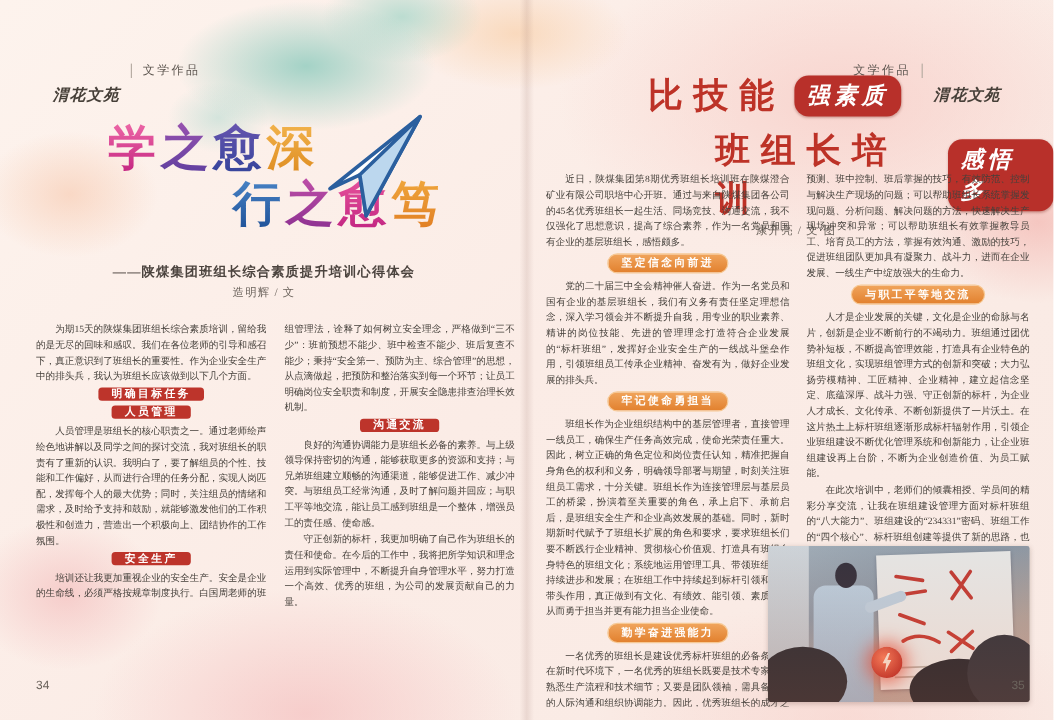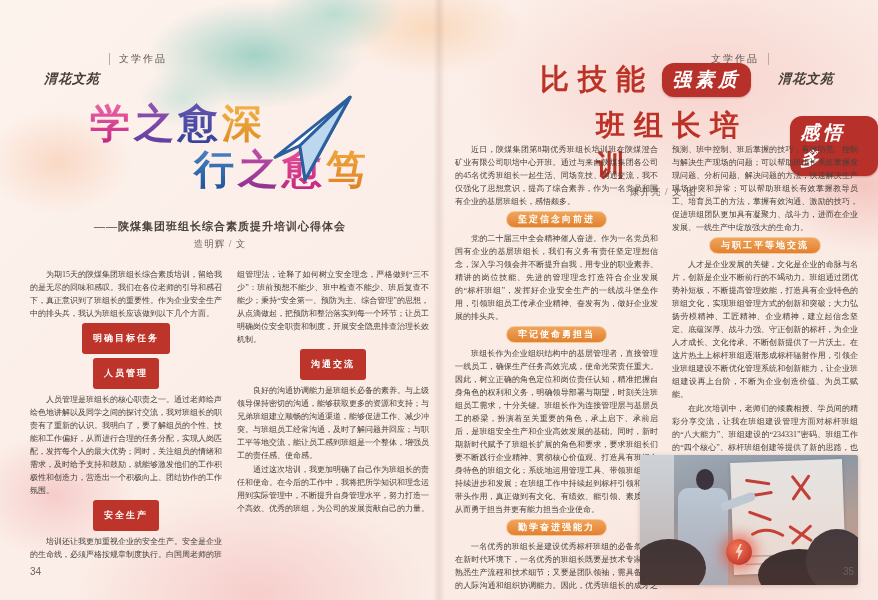--- a/index.html
+++ b/index.html
@@ -50,21 +50,21 @@
   
   .col{position:absolute;font-size:8px;line-height:13px;text-align:justify;color:#45403b;overflow:hidden;}
   .lcol1{left:30px;top:268px;width:192px;height:306px;}
   .lcol2{left:237px;top:268px;width:192px;height:306px;}
   .rcol1{left:455px;top:143px;width:203px;height:446px;}
   .rcol2{left:672px;top:143px;width:186px;height:312px;}
   .para{margin:0 0 1px;text-indent:2em;}
   .para.cont{text-indent:0;}
   .sec-badge{display:block;width:fit-content;margin:3px auto 4px;color:#ffffff;
              font-weight:bold;letter-spacing:2px;line-height:1;font-family:"Liberation Sans",sans-serif;}
-  .badge-red{background:#bd342b;font-size:9px;padding:11px 11px;border-radius:3px;}
+  .badge-red{background:#bd342b;font-size:9px;padding:1px 11px;border-radius:3px;}
   .badge-orange{background:linear-gradient(180deg,#f0a45c,#e2812f);border:1px solid #f6c894;
              font-size:9px;padding:3px 11px;border-radius:10px;}
   
   .rp-title{position:absolute;left:540px;top:60px;}
   .rt-line{display:flex;align-items:center;gap:8px;}
   .rt-line2{margin-left:56px;margin-top:6px;}
   .rt-text{font-size:29px;font-weight:bold;color:#bd3227;letter-spacing:9px;}
   .rt-badge{background:#b8302a;color:#fff;font-size:19px;font-weight:bold;font-style:italic;
             letter-spacing:4px;padding:4px 10px;border-radius:12px;box-shadow:0 1px 2px rgba(120,30,20,.3);}
   .rp-byline{margin-left:90px;font-size:9.5px;color:#6b635c;letter-spacing:1px;font-family:Liberation Serif, serif;}
@@ -141,21 +141,21 @@
     <span class="sec-badge badge-red">明确目标任务</span>
     <span class="sec-badge badge-red">人员管理</span>
     <p class="para">人员管理是班组长的核心职责之一。通过老师绘声绘色地讲解以及同学之间的探讨交流，我对班组长的职责有了重新的认识。我明白了，要了解组员的个性、技能和工作偏好，从而进行合理的任务分配，实现人岗匹配，发挥每个人的最大优势；同时，关注组员的情绪和需求，及时给予支持和鼓励，就能够激发他们的工作积极性和创造力，营造出一个积极向上、团结协作的工作氛围。</p>
     <span class="sec-badge badge-red">安全生产</span>
     <p class="para">培训还让我更加重视企业的安全生产。安全是企业的生命线，必须严格按规章制度执行。白国周老师的班</p>
   </div>
   <div class="col lcol2">
     <p class="para cont">组管理法，诠释了如何树立安全理念，严格做到“三不少”：班前预想不能少、班中检查不能少、班后复查不能少；秉持“安全第一、预防为主、综合管理”的思想，从点滴做起，把预防和整治落实到每一个环节；让员工明确岗位安全职责和制度，开展安全隐患排查治理长效机制。</p>
     <span class="sec-badge badge-red">沟通交流</span>
     <p class="para">良好的沟通协调能力是班组长必备的素养。与上级领导保持密切的沟通，能够获取更多的资源和支持；与兄弟班组建立顺畅的沟通渠道，能够促进工作、减少冲突。与班组员工经常沟通，及时了解问题并回应；与职工平等地交流，能让员工感到班组是一个整体，增强员工的责任感、使命感。</p>
-    <p class="para">通过这次培训，我更加明确了自己作为班组长的责任和使命。在今后的工作中，我将把所学知识和理念运用到实际管理中，不断提升自身管理水平，努力打造一个高效、优秀的班组，为公司的发展贡献自己的力量。</p>
+    <p class="para">守正创新的标杆，我更加明确了自己作为班组长的责任和使命。在今后的工作中，我将把所学知识和理念运用到实际管理中，不断提升自身管理水平，努力打造一个高效、优秀的班组，为公司的发展贡献自己的力量。</p>
   </div>
 
   <div class="pgnum pg-left">34</div>
 
   <div class="rp-title">
     <div class="rt-line">
       <span class="rt-text">比技能</span>
       <span class="rt-badge">强素质</span>
     </div>
     <div class="rt-line rt-line2">

